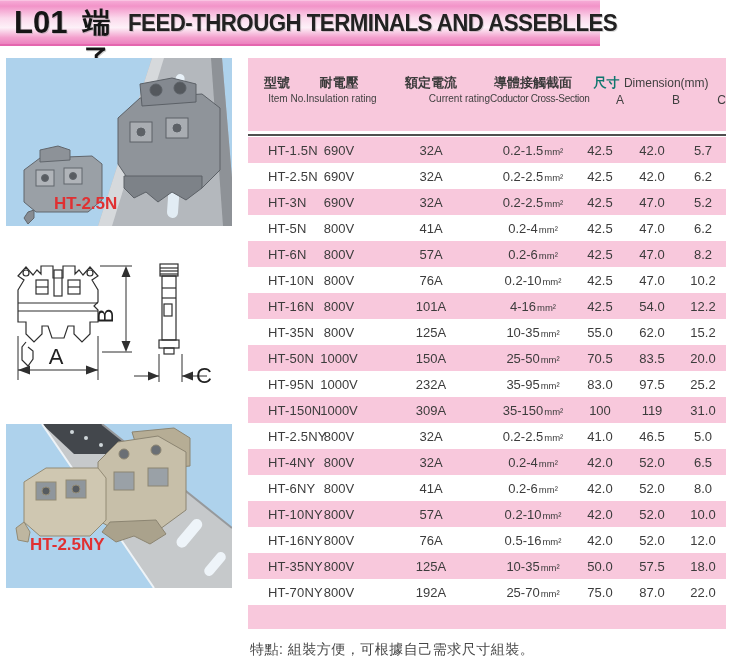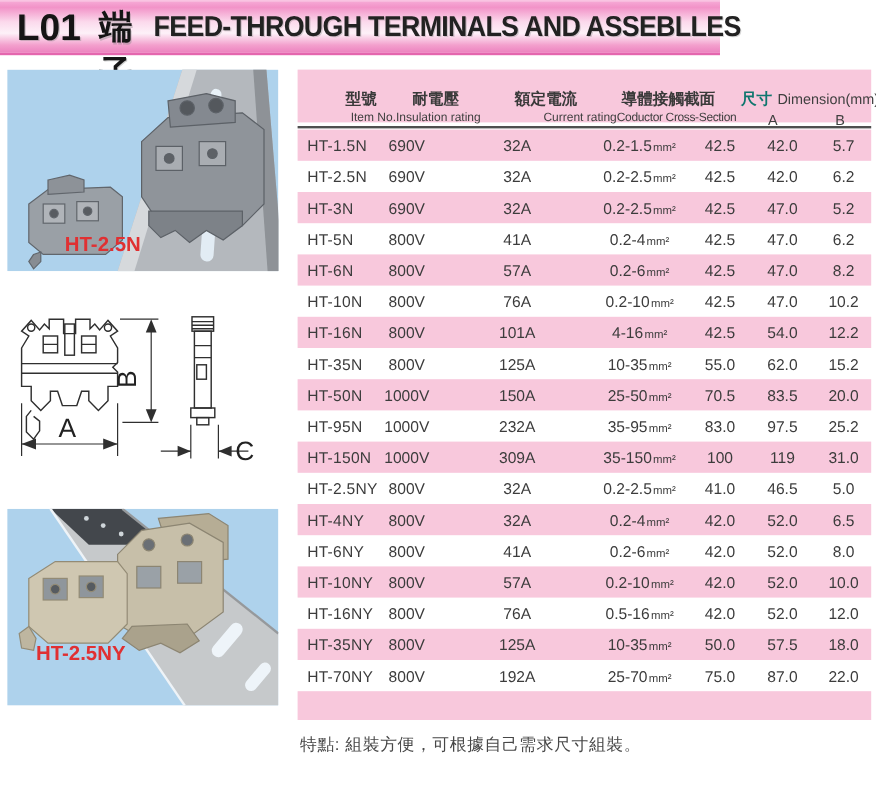--- a/index.html
+++ b/index.html
@@ -18,36 +18,36 @@
   .h-zh{font-size:28px;font-weight:bold;color:#151515;letter-spacing:3px;text-shadow:1px 1px 0 rgba(120,120,120,0.35);}
   .h-en{font-size:24px;font-weight:bold;color:#222;letter-spacing:-0.6px;transform:scaleX(0.93);transform-origin:left center;white-space:nowrap;text-shadow:1px 1px 0 rgba(120,120,120,0.3);}
   
   .photo{position:absolute;left:6px;display:block;}
   #photo1{top:58px;}
   #diagram{position:absolute;left:6px;top:240px;}
   #photo2{top:424px;}
   
   .table-wrap{position:absolute;left:248px;top:58px;width:478px;}
   .thead{
-    background:#f8c8dc;display:grid;height:44px;box-sizing:border-box;
+    background:#f8c8dc;display:grid;height:73px;box-sizing:border-box;
     grid-template-columns:58px 66px 118px 86px 48px 56px 46px;
-    grid-template-rows:33px 22px;padding-top:2px;padding-left:24px;
+    grid-template-rows:33px 22px;padding-top:2px;
   }
   .th-zh{grid-row:1;align-self:end;text-align:center;font-size:13px;font-weight:bold;color:#3a3a3a;white-space:nowrap;padding-bottom:1px;}
   .th-en{grid-row:2;align-self:start;text-align:right;font-size:10px;color:#3f3f3f;white-space:nowrap;}
   .th-dim{grid-column:5/8;grid-row:1;align-self:end;text-align:center;white-space:nowrap;padding-bottom:1px;}
   .th-dim .zh{font-size:13px;font-weight:bold;color:#0f766e;}
   .th-dim .en{font-size:12px;color:#3f3f3f;}
   .th-letter{font-size:12px;color:#3f3f3f;}
   .thead-divider{height:2px;background:#4f4f4f;margin-top:3px;}
   .tbody{margin-top:1px;}
   .trow{display:grid;grid-template-columns:58px 66px 118px 86px 48px 56px 46px;height:26px;align-items:center;}
   .trow:nth-child(odd){background:#f8c8dc;}
   .cell{text-align:center;font-size:13px;color:#3c3c3c;white-space:nowrap;}
-  .c-item{text-align:left;padding-left:8px;letter-spacing:0.2px;}
+  .c-item{text-align:left;padding-left:20px;letter-spacing:0.2px;}
   .unit{font-size:9.5px;margin-left:1px;margin-top:12px;}
   .pink-strip{height:24px;background:#f8c8dc;}
   .notes{margin-top:9px;padding-left:2px;font-size:14px;color:#474747;line-height:22px;letter-spacing:0.5px;}
 </style>
 </head>
 <body>
 
 <div class="header-bar">
   <span class="h-code">L01</span>
   <span class="h-zh">歐式端子臺</span>

